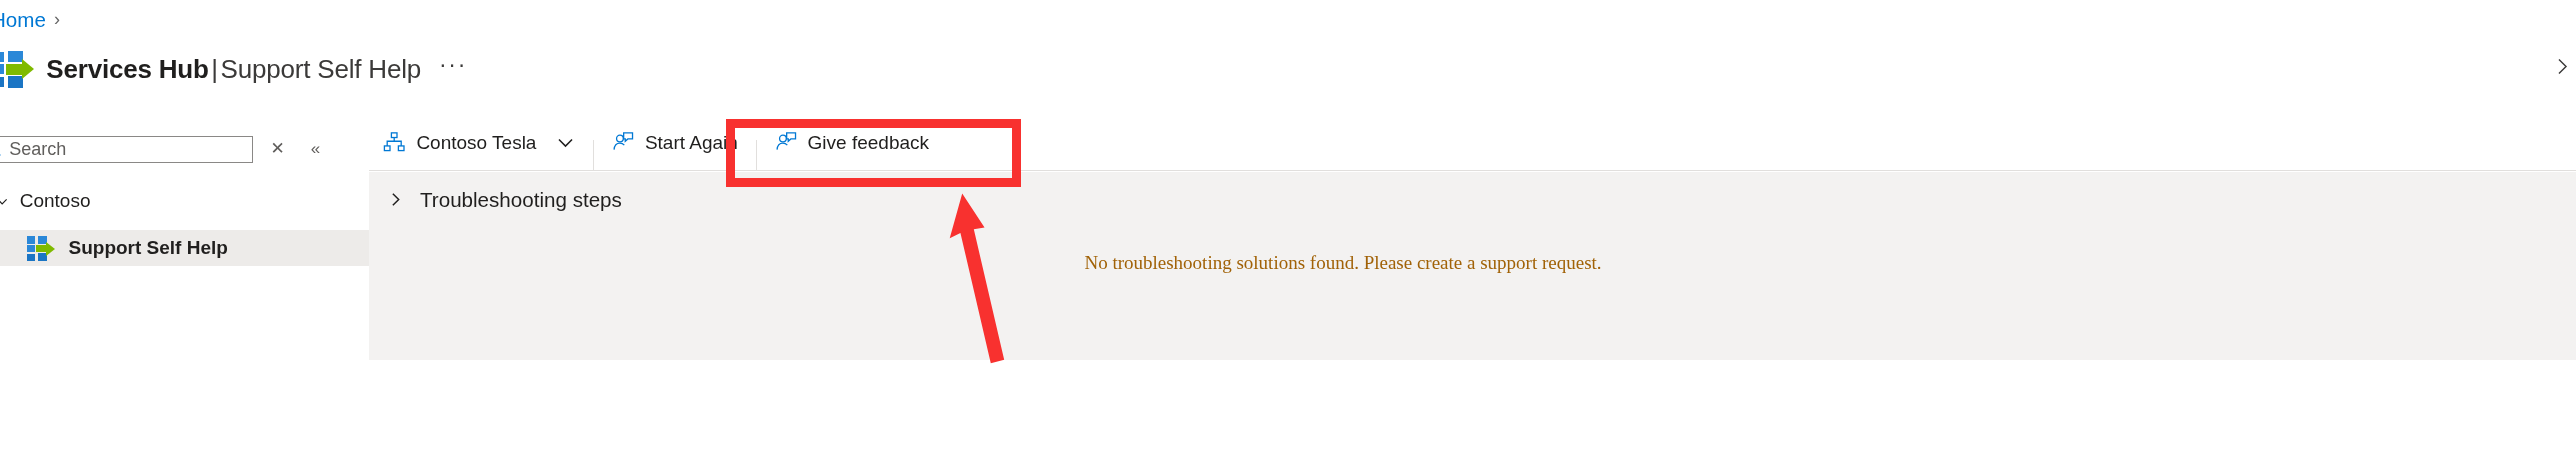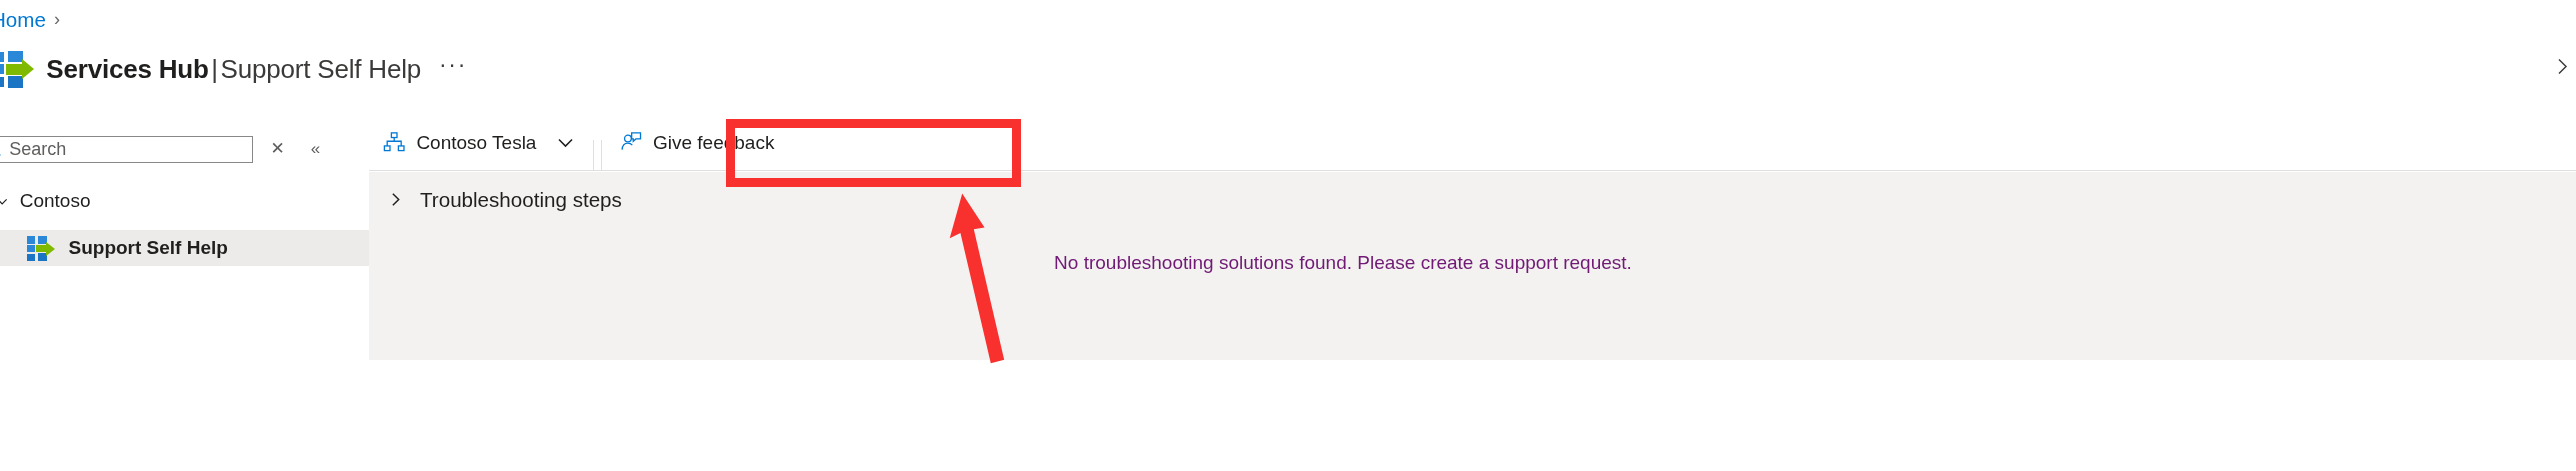--- a/index.html
+++ b/index.html
@@ -286,22 +286,23 @@
     height: 188px;
     position: relative;
   }
   #panel-troubleshooting .accordion-head { background: transparent; }
   #empty-message {
     position: absolute;
     left: 0; right: 0;
     top: 80px;
     text-align: center;
     font-size: 19px;
-    color: #701a75;
+    color: #a16207;
     padding-right: 259px;
+    font-family: Liberation Serif, serif;
   }
 
   
   #annot-rect {
     position: absolute;
     left: 726px;
     top: 119px;
     width: 295px;
     height: 68px;
     border: 9.8px solid #F8312F;
@@ -396,20 +397,28 @@
       <path d="M12 7 V11 M4.5 16 V11 H19.5 V16" stroke="#0078d4" stroke-width="1.4" fill="none"></path>
     </svg>
     <span>Contoso Tesla</span>
     <svg class="chev-ico" viewBox="0 0 16 16" fill="none" aria-hidden="true">
       <path d="M2.5 5.5 L8 11 L13.5 5.5" stroke="#201f1e" stroke-width="1.3" fill="none"></path>
     </svg>
   </button>
 
   <div class="cmd-sep"></div>
 
+  <button class="cmd-btn">
+    <svg class="ico" viewBox="0 0 24 24" fill="none" aria-hidden="true">
+      <circle cx="8.5" cy="8" r="3.6" stroke="#0078d4" stroke-width="1.4" fill="none"></circle>
+      <path d="M2.2 20 C2.6 15.4 5.2 13 8.5 13 C10.4 13 12 13.8 13.2 15.2" stroke="#0078d4" stroke-width="1.4" fill="none"></path>
+      <path d="M12.5 2 H22 V8.5 H17 L14.2 11 V8.5 H12.5 Z" stroke="#0078d4" stroke-width="1.4" fill="none"></path>
+    </svg>
+    <span>Start Again</span>
+  </button>
 
 
   <div class="cmd-sep"></div>
 
   <button class="cmd-btn">
     <svg class="ico" viewBox="0 0 24 24" fill="none" aria-hidden="true">
       <circle cx="8.5" cy="8" r="3.6" stroke="#0078d4" stroke-width="1.4" fill="none"></circle>
       <path d="M2.2 20 C2.6 15.4 5.2 13 8.5 13 C10.4 13 12 13.8 13.2 15.2" stroke="#0078d4" stroke-width="1.4" fill="none"></path>
       <path d="M12.5 2 H22 V8.5 H17 L14.2 11 V8.5 H12.5 Z" stroke="#0078d4" stroke-width="1.4" fill="none"></path>
     </svg>

